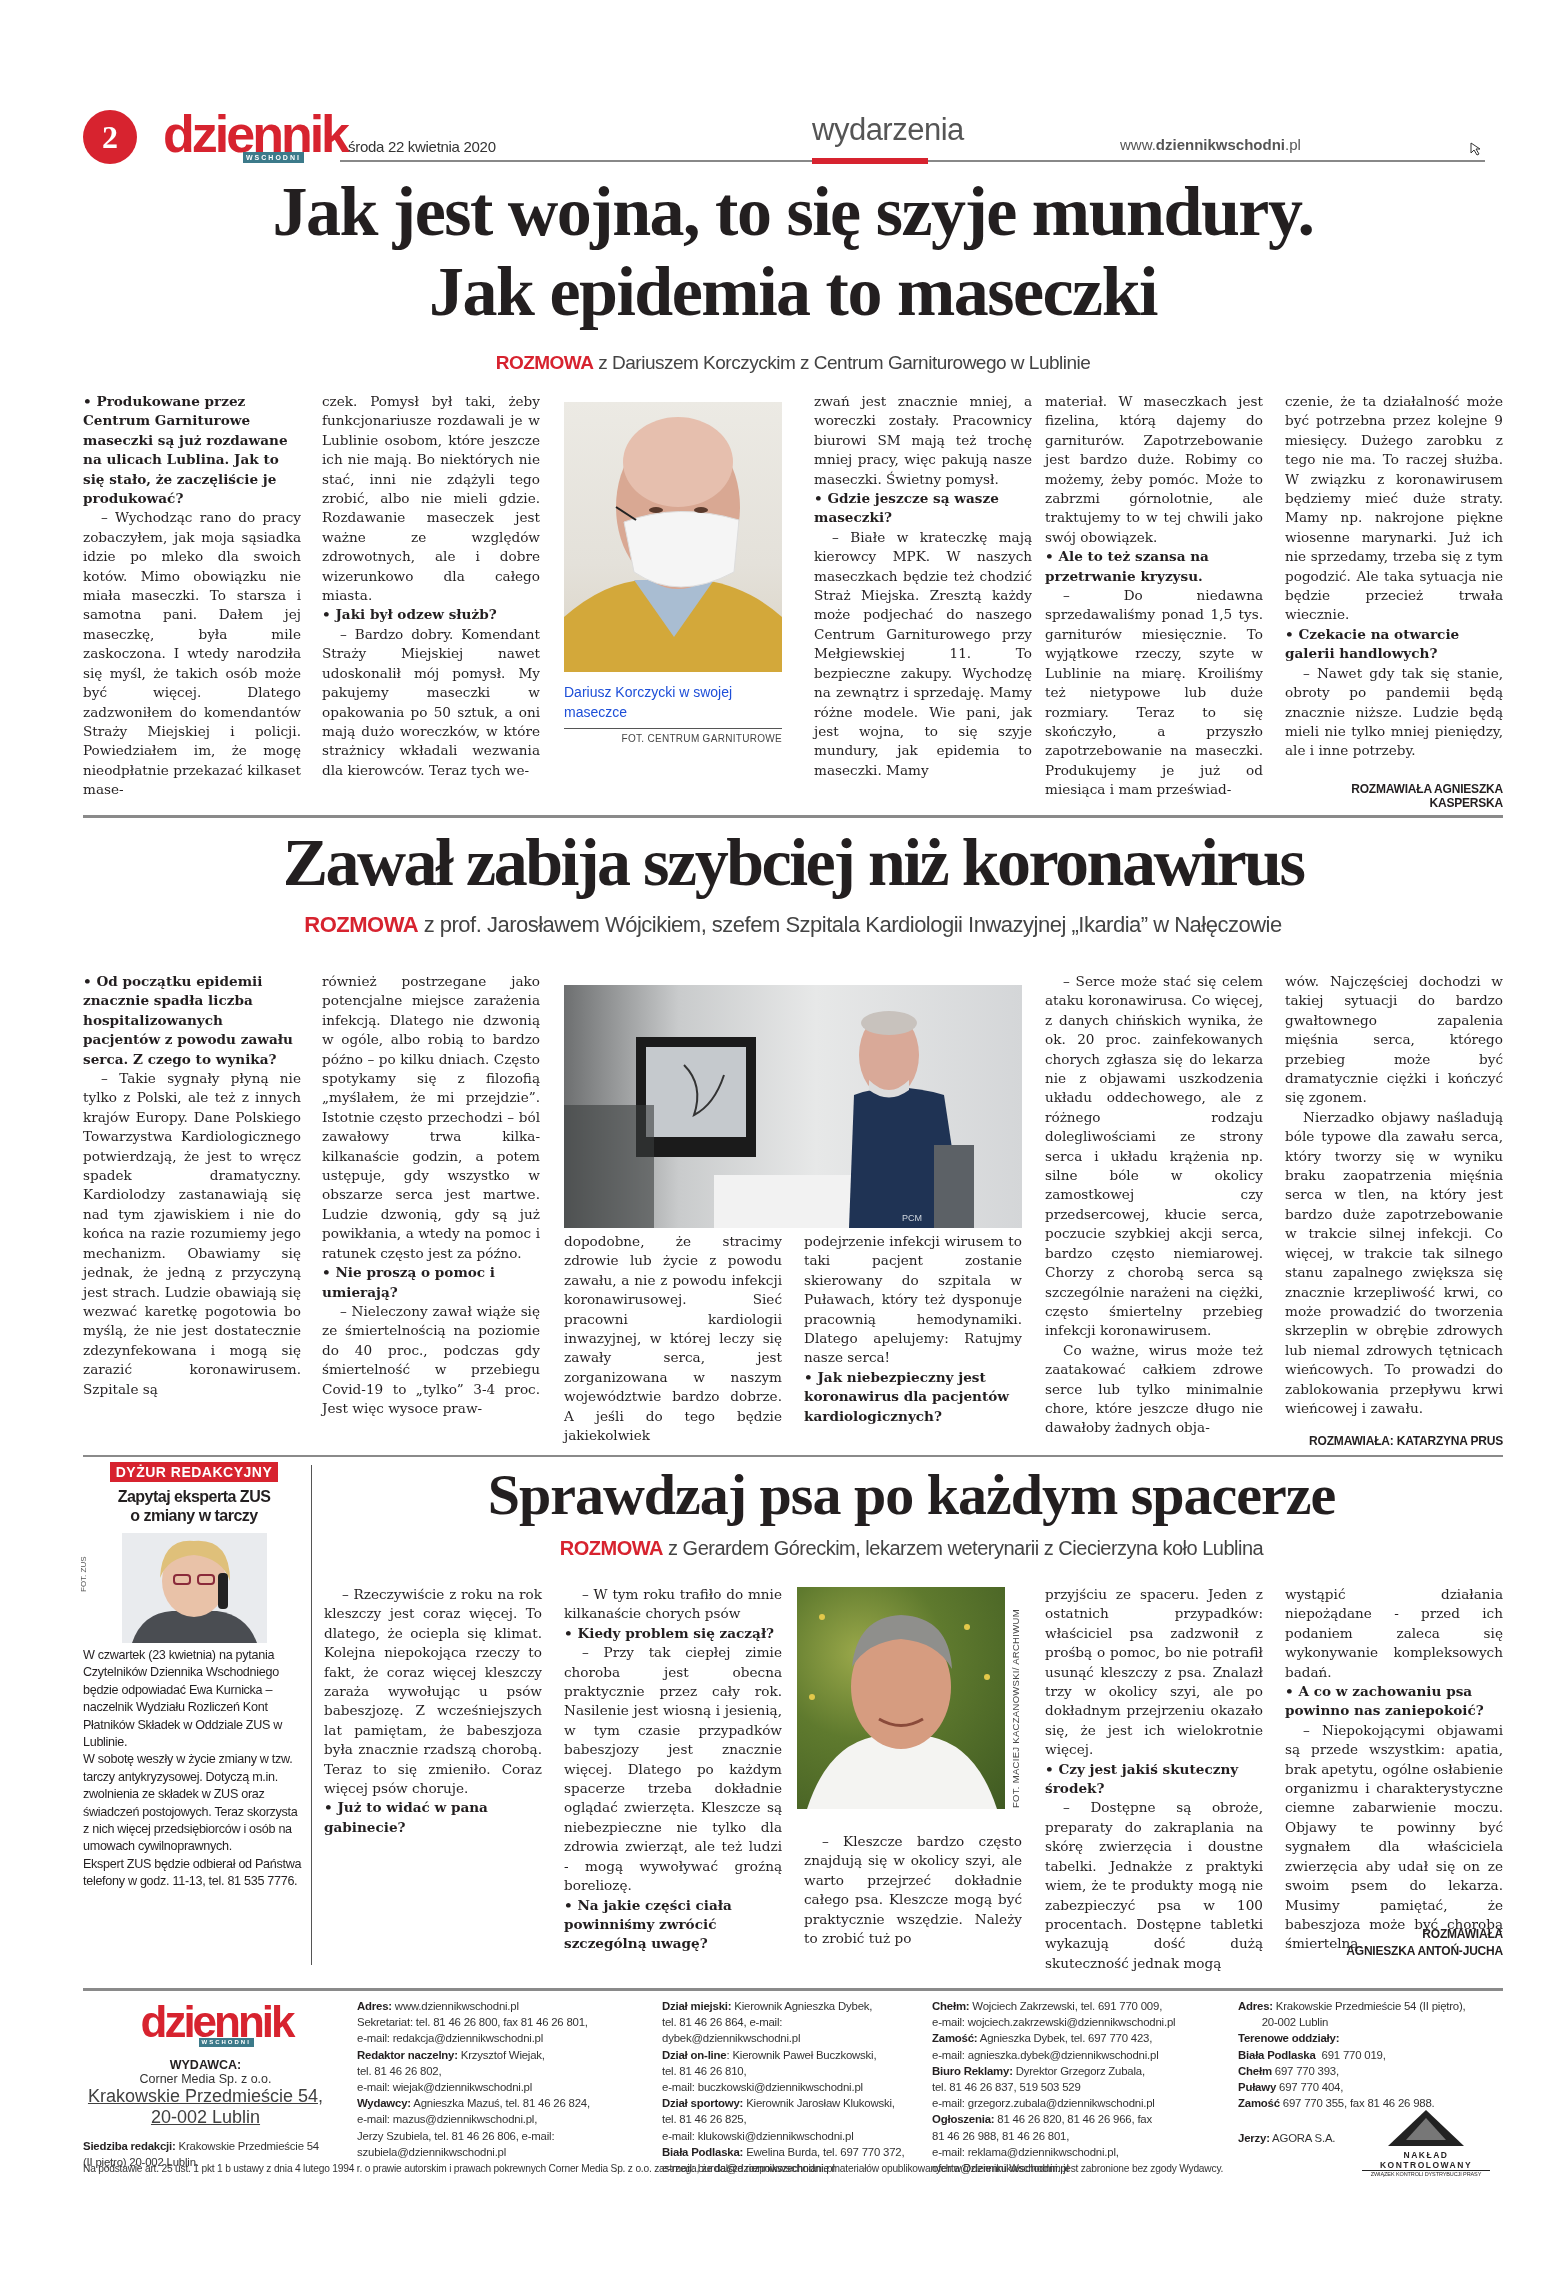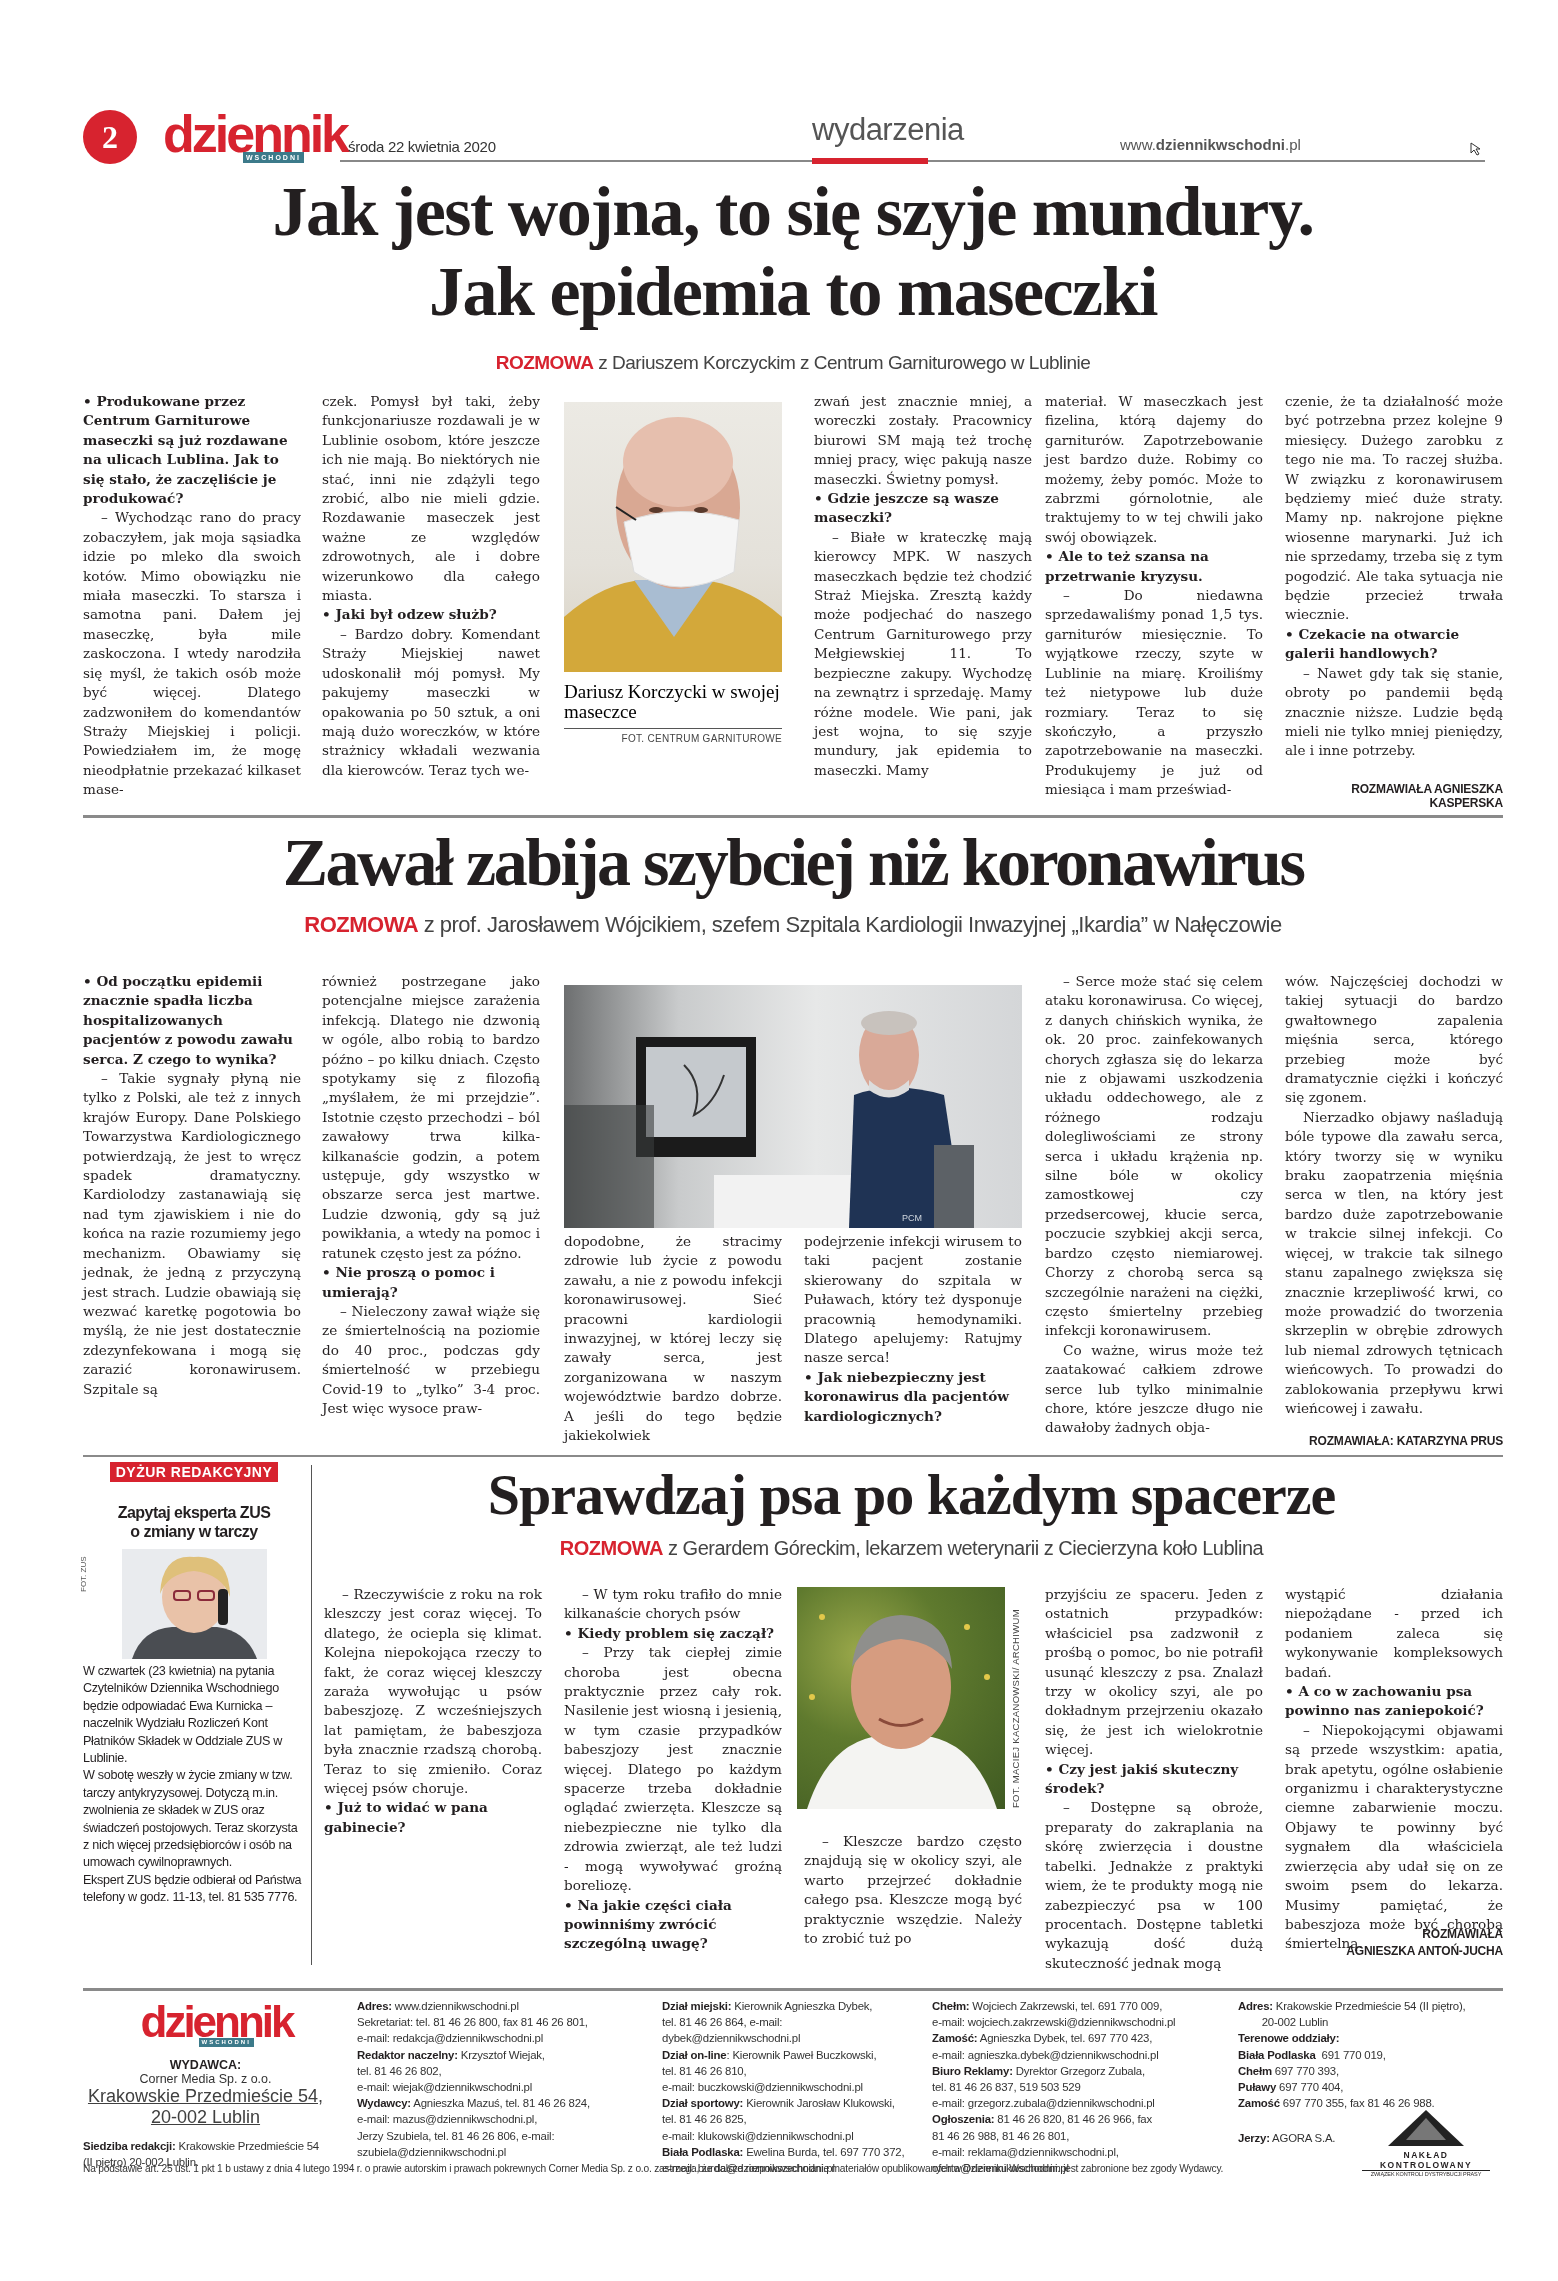--- a/index.html
+++ b/index.html
@@ -27,21 +27,21 @@
 
   
   .col { position: absolute; font-family: "DejaVu Serif", serif; font-size: 13.6px; line-height: 19.4px; color: #231f20; text-align: justify; hyphens: manual; }
   .col p { text-indent: 18px; }
   .col .q { font-weight: bold; text-indent: 0; text-align: left; }
   .col .q::before { content: "• "; }
   .col .cont { text-indent: 0; }
   .byline { font-family: "Liberation Sans", sans-serif; font-weight: bold; font-size: 12px; text-align: right; letter-spacing: -0.2px; margin-top: 2px; }
 
   .photo { position: absolute; overflow: hidden; }
-  .caption { position: absolute; font-family: Liberation Serif, serif; font-size: 19px; color: #000000; line-height: 20px; }
+  .caption { position: absolute; font-family: Liberation Sans, sans-serif; font-size: 14px; color: #1d4ed8; line-height: 20px; }
   .photo-credit { position: absolute; font-family: "Liberation Sans", sans-serif; font-size: 10px; color: #444; letter-spacing: 0.3px; }
 
   .rule { position: absolute; height: 3px; background: #8a8a8a; }
   .vrule { position: absolute; width: 1px; background: #555; }
 
   
   .duty-badge { background: #d7232f; color: #fff; font-family: "Liberation Sans", sans-serif; font-weight: bold; font-size: 14px; letter-spacing: 0.5px; padding: 2px 6px; }
   .side-title { font-family: "Liberation Sans", sans-serif; font-weight: bold; font-size: 16px; text-align: center; line-height: 19px; letter-spacing: -0.5px; }
   .side-text { font-family: "Liberation Sans", sans-serif; font-size: 12.6px; line-height: 17.4px; color: #231f20; letter-spacing: -0.3px; }
 
@@ -164,21 +164,21 @@
   </div>
 <div class="col" style="left:1285px; top:972px; width:218px;">
     <p class="cont">wów. Najczęściej dochodzi w takiej sytuacji do bardzo gwałtownego zapalenia mięśnia serca, którego przebieg może być dramatycznie ciężki i kończyć się zgonem.</p>
     <p class="">Nierzadko objawy naśladują bóle typowe dla zawału serca, który tworzy się w wyniku braku zaopatrzenia mięśnia serca w tlen, na który jest bardzo duże zapotrzebowanie w trakcie silnej infekcji. Co więcej, w trakcie tak silnego stanu zapalnego zwiększa się znacznie krzepliwość krwi, co może prowadzić do tworzenia skrzeplin w obrębie zdrowych lub niemal zdrowych tętnicach wieńcowych. To prowadzi do zablokowania przepływu krwi wieńcowej i zawału.</p>
   </div>
 <div class="abs byline" style="left:1285px; top:1432px; width:218px;">ROZMAWIAŁA: KATARZYNA PRUS</div>
 
 <div class="rule" style="left:83px; top:1455px; width:1420px; height:2px;"></div>
 
 <div class="abs" style="left:83px; top:1462px; width:222px;">
-  <div style="text-align:center; margin-bottom:22px;"><span class="duty-badge">DYŻUR REDAKCYJNY</span></div>
+  <div style="text-align:center; margin-bottom:6px;"><span class="duty-badge">DYŻUR REDAKCYJNY</span></div>
   <div class="side-title">
     <div>Zapytaj eksperta ZUS</div>
     <div>o zmiany w tarczy</div>
   </div>
   <div class="photo" style="position:relative; margin:8px auto 4px; width:145px; height:110px; background:#e9ebee;">
     <svg width="145" height="110" viewBox="0 0 145 110">
       <path d="M10 110 Q20 80 50 78 L95 78 Q125 82 135 110 Z" fill="#4a4d52"></path>
       <ellipse cx="72" cy="48" rx="32" ry="36" fill="#e9c2a8"></ellipse>
       <path d="M38 45 Q40 5 72 8 Q108 5 108 48 Q100 25 72 22 Q46 24 38 45 Z" fill="#dfc07a"></path>
       <rect x="52" y="42" width="16" height="9" rx="3" fill="none" stroke="#8a2a3a" stroke-width="2"></rect>

